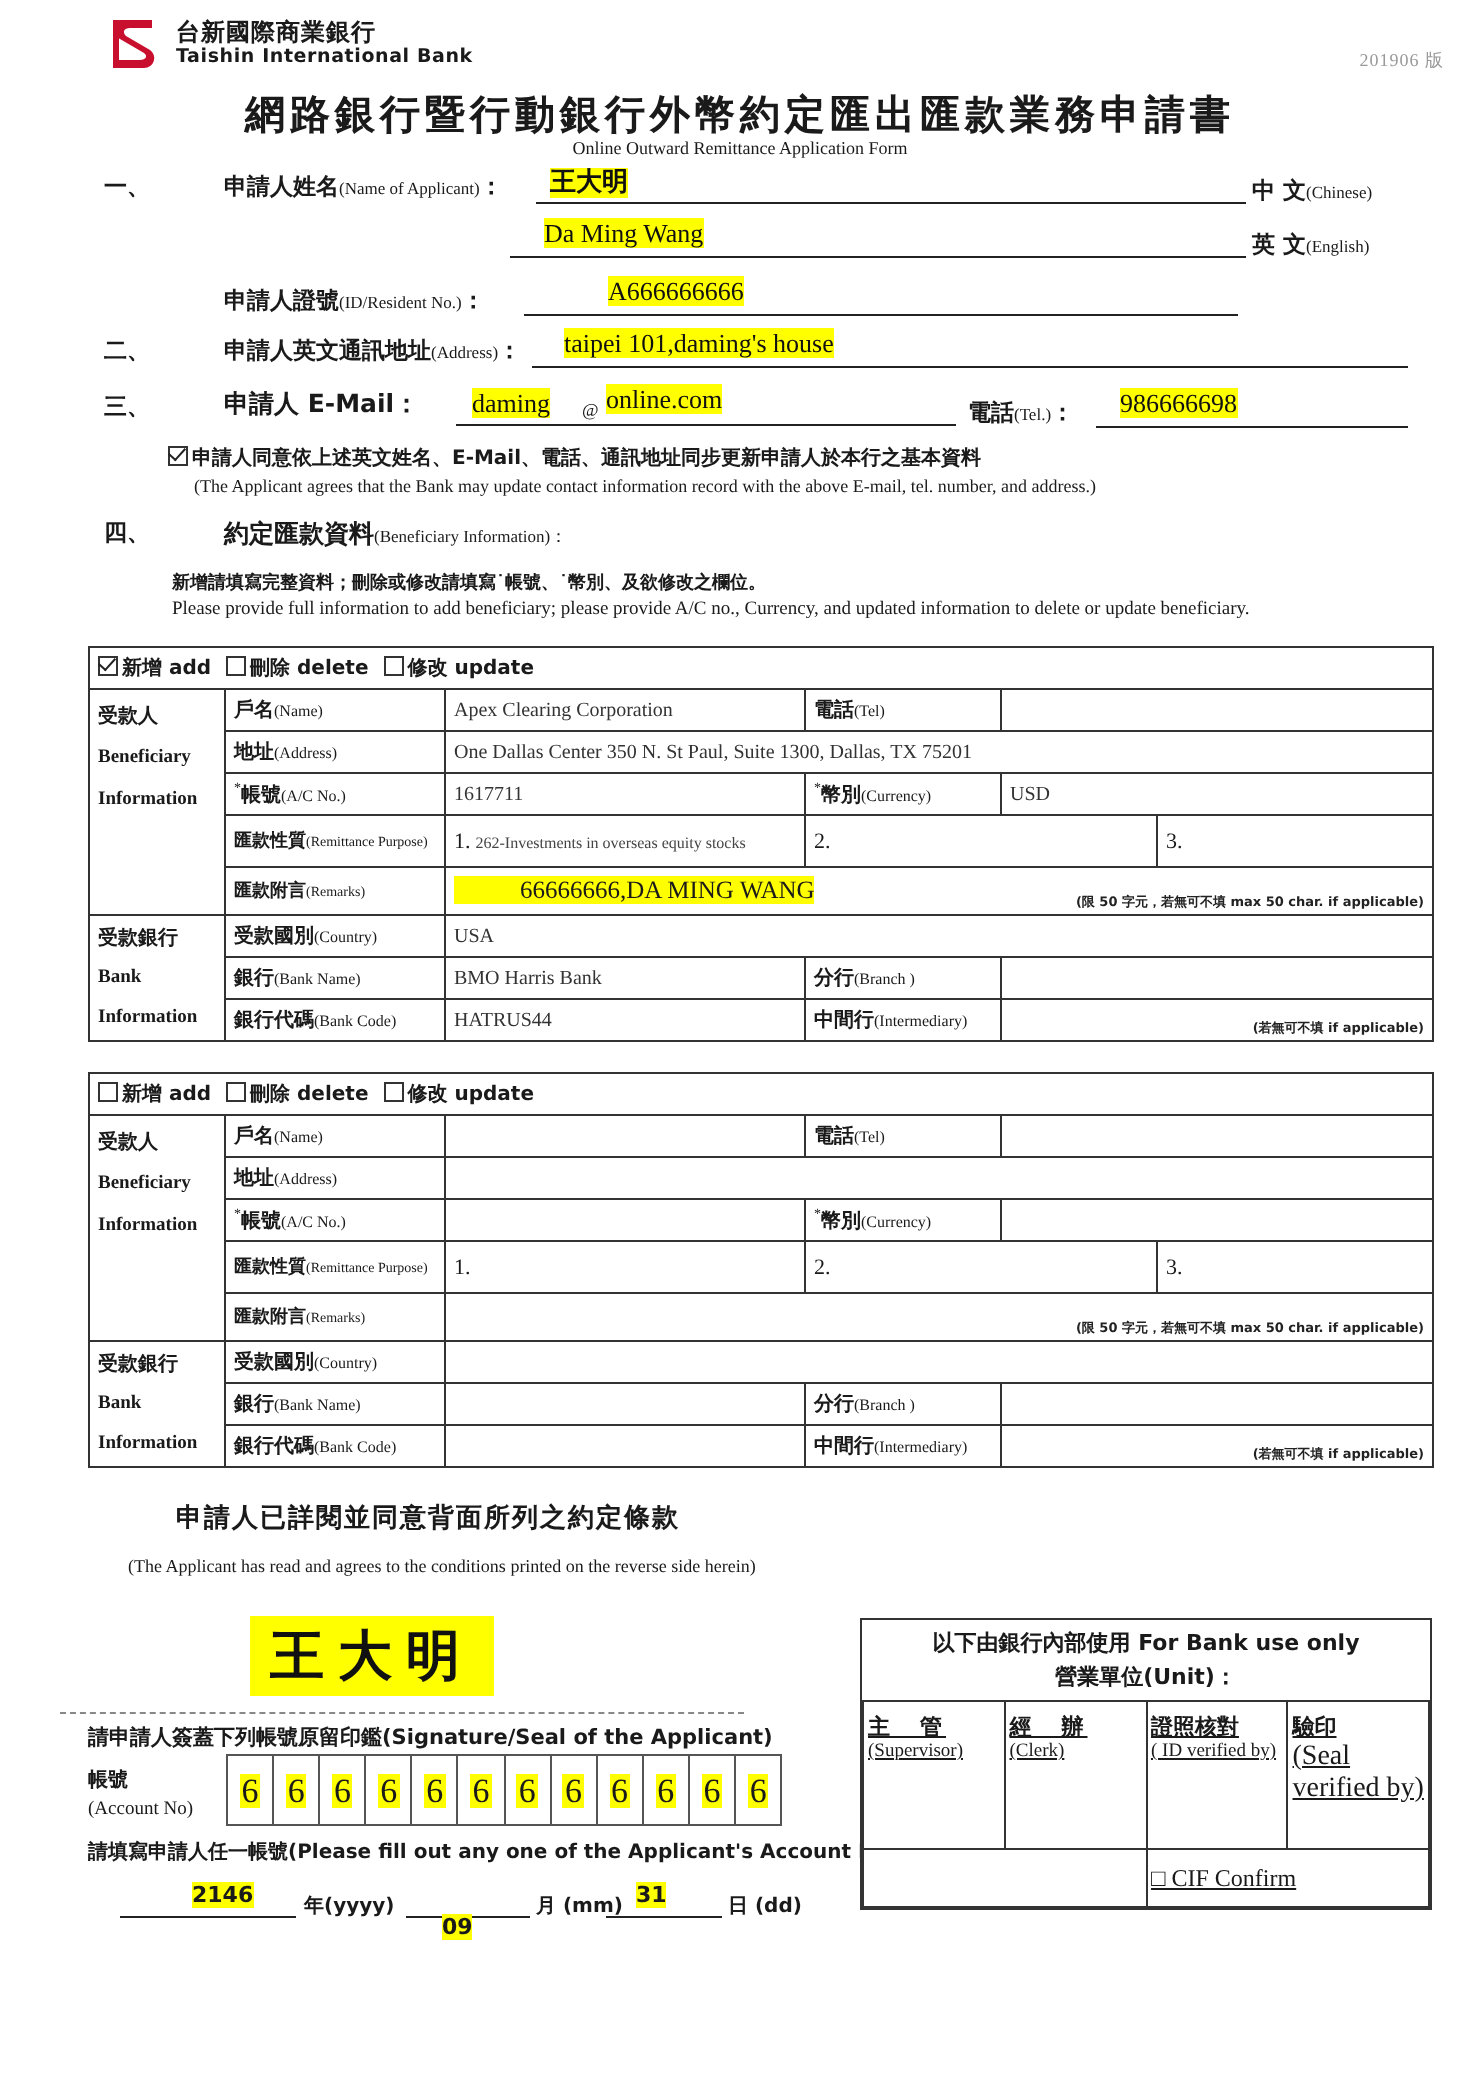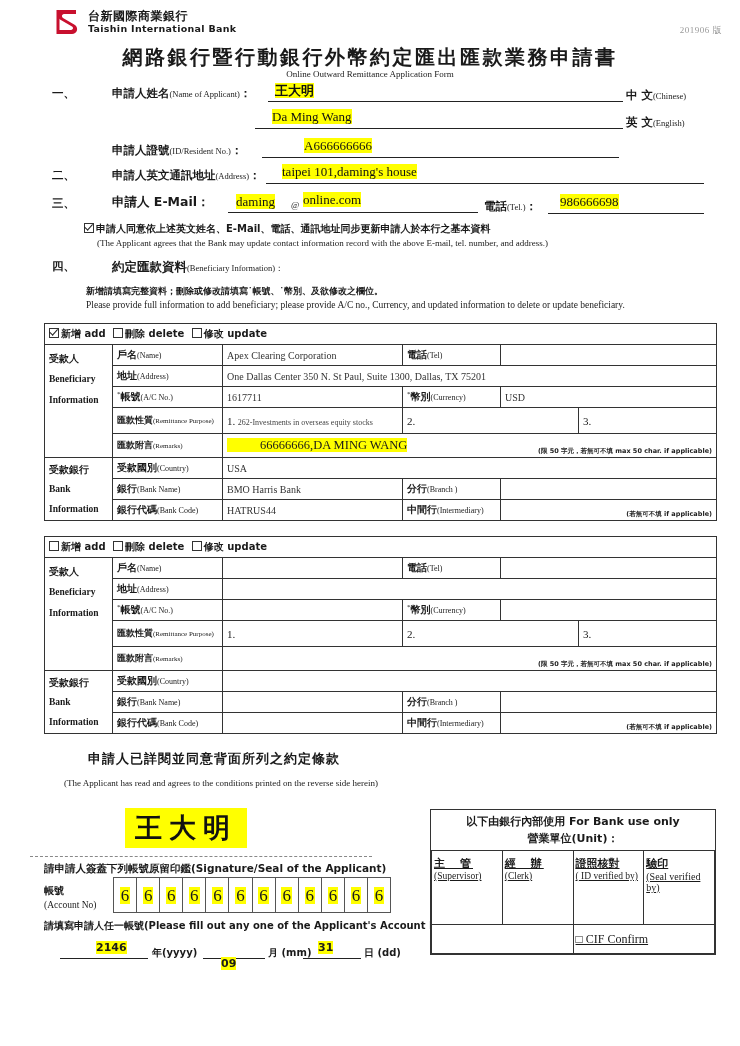--- a/index.html
+++ b/index.html
@@ -421,21 +421,21 @@
         <td style="height:66px;vertical-align:top;padding-top:5px;">
           <div class="cn" style="font-size:11px;letter-spacing:2px;">經　辦</div>
           <div style="font-size:9.5px;">(Clerk)</div>
         </td>
         <td style="height:42px;vertical-align:top;padding-top:5px;">
           <div class="cn" style="font-size:11px;">證照核對</div>
           <div style="font-size:9.5px;">( ID verified by)</div>
         </td>
         <td style="height:42px;vertical-align:top;padding-top:5px;">
           <div class="cn" style="font-size:11px;">驗印</div>
-          <div style="font-size:10px;">(Seal verified by)</div>
+          <div style="font-size:14px;">(Seal verified by)</div>
         </td>
       </tr>
       <tr>
         <td colspan="2" style="border-top:none;height:24px;"></td>
         <td colspan="2" style="height:24px;font-size:12px;">□ CIF Confirm</td>
       </tr>
     </tbody>
       </table>
   </div>
 

